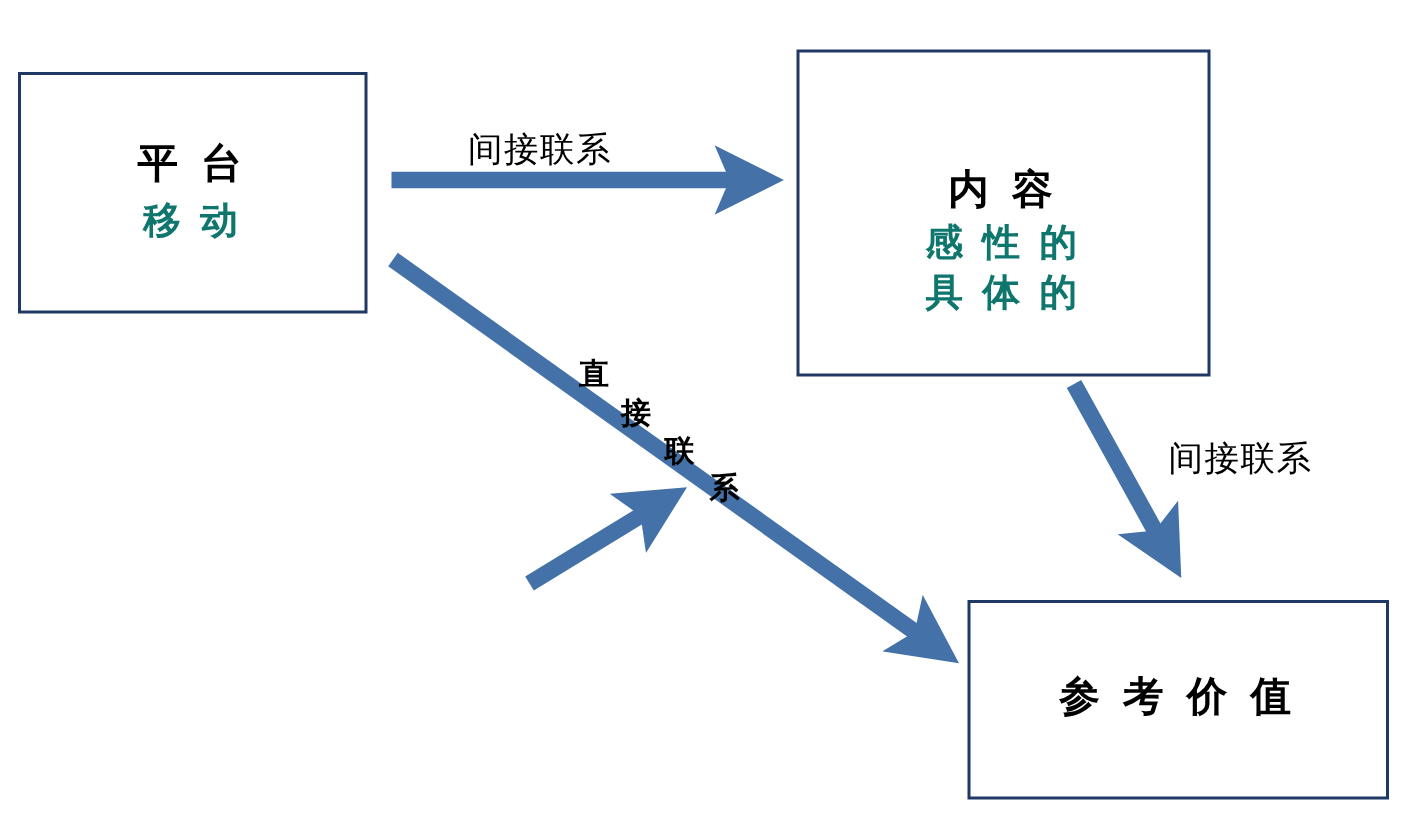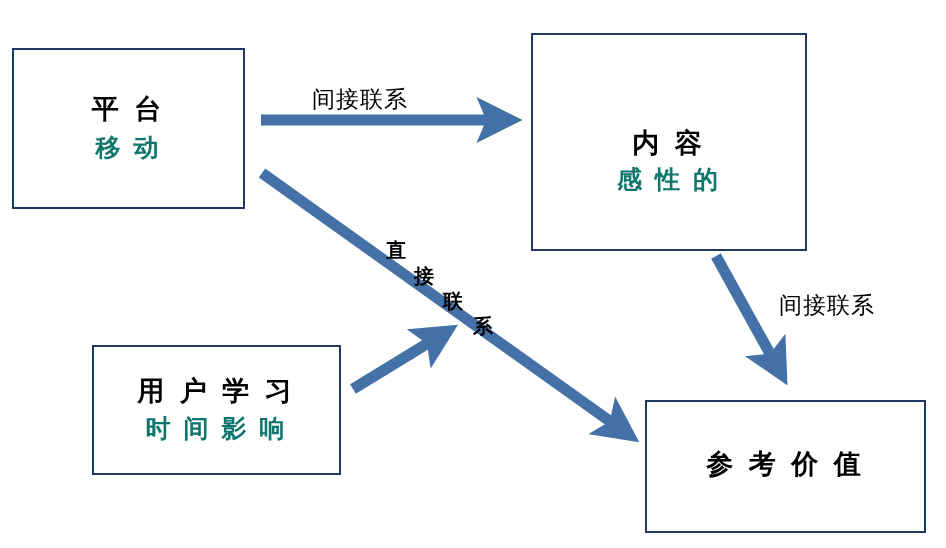--- a/index.html
+++ b/index.html
@@ -112,26 +112,23 @@
   </svg>
 
   <div class="node" id="node-platform">
     <div class="node-title">平 台</div>
     <div class="node-line">移 动</div>
   </div>
 
   <div class="node" id="node-content">
     <div class="node-title">内 容</div>
     <div class="node-line">感 性 的</div>
+    <div class="node-line">具 体 的</div>
   </div>
 
-  <div class="node" id="node-learning">
-    <div class="node-title">用 户 学 习</div>
-    <div class="node-line">时 间 影 响</div>
-  </div>
 
   <div class="node" id="node-reference">
     <div class="node-title">参 考 价 值</div>
   </div>
 
   <div class="edge-label" id="label-indirect-top">间接联系</div>
 
   <div class="edge-label" id="label-indirect-right">间接联系</div>
 
   <div class="diag-label-char" id="diag-char-0">直</div>

